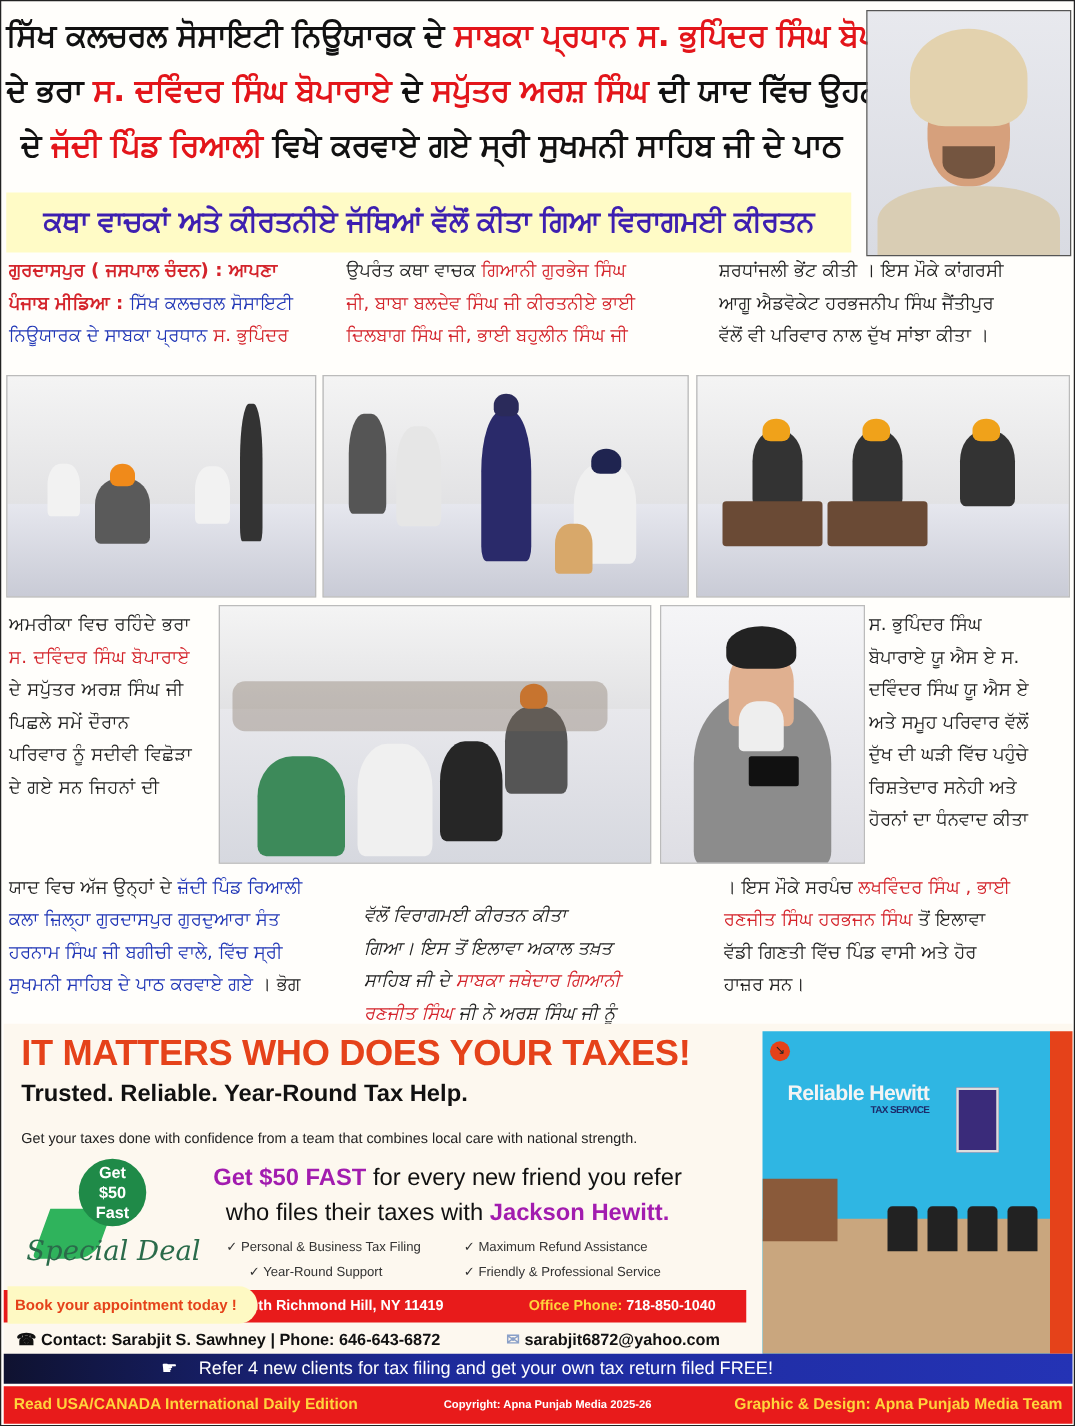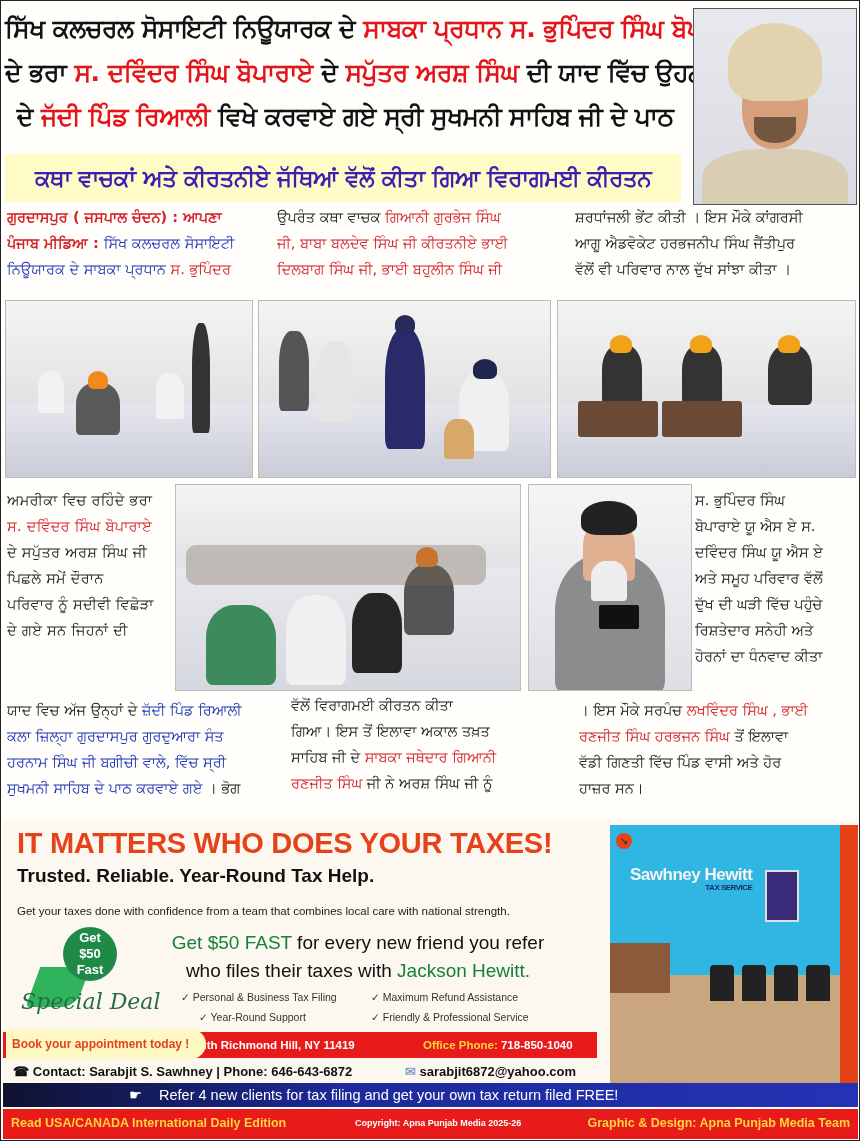--- a/index.html
+++ b/index.html
@@ -33,21 +33,21 @@
 
   
   .ad { position: absolute; left: 2px; top: 818px; width: 855px; height: 287px; background: #fdf8ef; }
   .ad-title { position: absolute; left: 14px; top: 8px; font-family: "Liberation Sans", sans-serif; font-weight: bold; font-size: 29px; color: #e5421a; letter-spacing: -0.3px; white-space: nowrap; }
   .ad-sub { position: absolute; left: 14px; top: 46px; font-family: "Liberation Sans", sans-serif; font-weight: bold; font-size: 19px; color: #111; white-space: nowrap; }
   .ad-desc { position: absolute; left: 14px; top: 86px; font-family: "Liberation Sans", sans-serif; font-size: 11.5px; color: #222; white-space: nowrap; }
   .badge { position: absolute; left: 60px; top: 108px; width: 54px; height: 54px; border-radius: 50%; background: #1f8a48; color: #fff; font-family: "Liberation Sans", sans-serif; font-weight: bold; font-size: 13px; line-height: 16px; text-align: center; padding-top: 3px; box-sizing: border-box; z-index: 2; }
   .ribbon { position: absolute; left: 30px; top: 148px; width: 50px; height: 40px; background: #2fb35c; transform: skewX(-20deg); border-radius: 0 0 14px 4px; }
   .special { position: absolute; left: 18px; top: 170px; font-family: "DejaVu Serif", serif; font-style: italic; font-size: 22px; color: #2a6b4a; white-space: nowrap; }
   .ad-offer { position: absolute; left: 140px; top: 110px; width: 430px; text-align: center; font-family: "Liberation Sans", sans-serif; font-size: 19px; line-height: 28px; color: #111; }
-  .orange { color: #15803d; font-weight: normal; margin-top: 20px; }
+  .orange { color: #a21caf; font-weight: bold; margin-top: 20px; }
   .checks { position: absolute; left: 178px; top: 172px; width: 390px; font-family: "Liberation Sans", sans-serif; font-size: 10.5px; color: #333; }
   .checks .c { position: absolute; white-space: nowrap; }
   .office-bar { position: absolute; left: 0; top: 213px; width: 594px; height: 26px; background: #e81b1b; font-family: "Liberation Sans", sans-serif; font-weight: bold; font-size: 11.5px; line-height: 26px; color: #fff; }
   .office-bar .lab { color: #ffd43b; }
   .contact-bar { position: absolute; left: 0; top: 242px; width: 600px; height: 22px; font-family: "Liberation Sans", sans-serif; font-weight: bold; font-size: 13px; line-height: 22px; color: #111; white-space: nowrap; }
   .refer-bar { position: absolute; left: 0; top: 264px; width: 855px; height: 24px; background: linear-gradient(90deg, #0f1230, #1d2a9a 40%, #2433b5); color: #fff; font-family: "Liberation Sans", sans-serif; font-size: 14.5px; line-height: 24px; white-space: nowrap; }
   .store { position: absolute; left: 607px; top: 6px; width: 230px; height: 258px; background: #2fb6e3; overflow: hidden; }
   .store .floor { position: absolute; left: 0; bottom: 0; width: 100%; height: 42%; background: #c9a67e; }
   .store .desk { position: absolute; left: 0; top: 118px; width: 60px; height: 50px; background: #8a5a3a; }
   .store .logo { position: absolute; left: 20px; top: 40px; color: #f4f4f4; font-family: "Liberation Sans", sans-serif; font-weight: bold; font-size: 17px; letter-spacing: -0.5px; }
@@ -169,21 +169,21 @@
       <div class="line"><span>ਰਿਸ਼ਤੇਦਾਰ ਸਨੇਹੀ ਅਤੇ</span></div>
       <div class="line"><span>ਹੋਰਨਾਂ ਦਾ ਧੰਨਵਾਦ ਕੀਤਾ</span></div>
     </div>
 
   <div class="col" style="left:6px; top:696px; width:272px;">
       <div class="line"><span>ਯਾਦ ਵਿਚ ਅੱਜ ਉਨ੍ਹਾਂ ਦੇ </span><span class="blue">ਜ਼ੱਦੀ ਪਿੰਡ ਰਿਆਲੀ</span></div>
       <div class="line"><span class="blue">ਕਲਾ ਜ਼ਿਲ੍ਹਾ ਗੁਰਦਾਸਪੁਰ ਗੁਰਦੁਆਰਾ ਸੰਤ</span></div>
       <div class="line"><span class="blue">ਹਰਨਾਮ ਸਿੰਘ ਜੀ ਬਗੀਚੀ ਵਾਲੇ, ਵਿੱਚ ਸ੍ਰੀ</span></div>
       <div class="line"><span class="blue">ਸੁਖਮਨੀ ਸਾਹਿਬ ਦੇ ਪਾਠ ਕਰਵਾਏ ਗਏ</span><span> । ਭੋਗ</span></div>
     </div>
-  <div class="col" style="left:290px; top:691px; width:280px;">
+  <div class="col" style="left:290px; top:719px; width:280px;font-style:italic;">
       <div class="line"><span>ਵੱਲੋਂ ਵਿਰਾਗਮਈ ਕੀਰਤਨ ਕੀਤਾ</span></div>
       <div class="line"><span>ਗਿਆ। ਇਸ ਤੋਂ ਇਲਾਵਾ ਅਕਾਲ ਤਖ਼ਤ</span></div>
       <div class="line"><span>ਸਾਹਿਬ ਜੀ ਦੇ </span><span class="rd">ਸਾਬਕਾ ਜਥੇਦਾਰ ਗਿਆਨੀ</span></div>
       <div class="line"><span class="rd">ਰਣਜੀਤ ਸਿੰਘ</span><span> ਜੀ ਨੇ ਅਰਸ਼ ਸਿੰਘ ਜੀ ਨੂੰ</span></div>
     </div>
   <div class="col" style="left:578px; top:696px; width:276px;">
       <div class="line"><span>। ਇਸ ਮੌਕੇ ਸਰਪੰਚ </span><span class="rd">ਲਖਵਿੰਦਰ ਸਿੰਘ , ਭਾਈ</span></div>
       <div class="line"><span class="rd">ਰਣਜੀਤ ਸਿੰਘ ਹਰਭਜਨ ਸਿੰਘ</span><span> ਤੋਂ ਇਲਾਵਾ</span></div>
       <div class="line"><span>ਵੱਡੀ ਗਿਣਤੀ ਵਿੱਚ ਪਿੰਡ ਵਾਸੀ ਅਤੇ ਹੋਰ</span></div>
       <div class="line"><span>ਹਾਜ਼ਰ ਸਨ।</span></div>
@@ -232,21 +232,21 @@
       </span>
       <span style="position:absolute; left:402px;">
         <span style="color:#8aa0c8;">✉</span>
         <span>sarabjit6872@yahoo.com</span>
       </span>
     </div>
 
     <div class="store">
       <div class="floor"></div>
       <div class="desk"></div>
-      <div class="logo"><span>Sawhney Hewitt</span><small>TAX SERVICE</small></div>
+      <div class="logo"><span>Reliable Hewitt</span><small>TAX SERVICE</small></div>
       <div class="poster"></div>
       <div class="chair" style="left:100px;"></div>
       <div class="chair" style="left:132px;"></div>
       <div class="chair" style="left:164px;"></div>
       <div class="chair" style="left:196px;"></div>
       <div class="arrow-btn">↘</div>
     </div>
     <div class="book">Book your appointment today !</div>
     <div class="orange-strip"></div>
 

